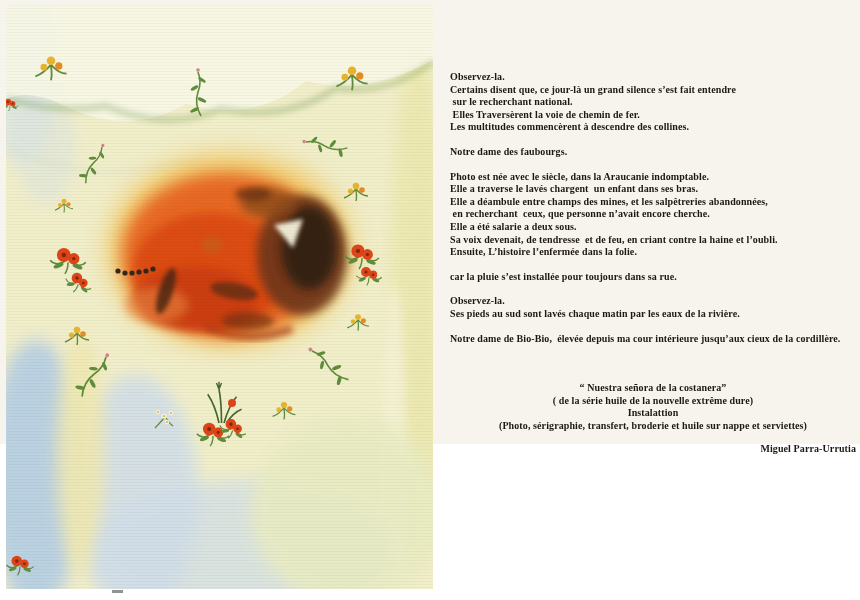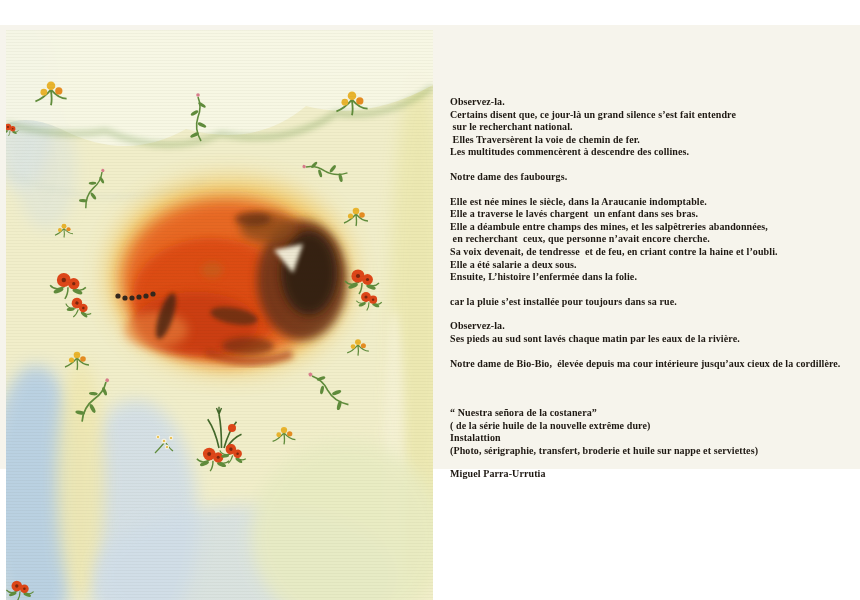--- a/index.html
+++ b/index.html
@@ -6,21 +6,20 @@
   body {
     width: 860px; height: 600px;
     font-family: "Liberation Serif", serif;
     background: #ffffff;
     overflow: hidden;
   }
   .page {
     position: relative;
     width: 860px; height: 444px;
     background: var(--page-bg, #f6f4ec);
-    margin-top: 25px;
   }
   
   .artwork {
     position: absolute;
     left: 6px; top: 5px;
     width: 427px; height: 584px;
     background: var(--cloth-cream, #f1eec9);
     overflow: hidden;
   }
   .artwork svg { position: absolute; left: 0; top: 0; }
@@ -44,22 +43,22 @@
     width: 406px;
     color: var(--text-color, #1e1812);
     font-weight: bold;
     font-size: 10px;
     line-height: 12.6px;
     letter-spacing: 0.1px;
   }
   .paragraph { margin: 0 0 12px 0; }
   .paragraph:last-child { margin-bottom: 0; }
   .line { white-space: pre-wrap; }
-  .caption { margin-top: 37px; }
-  .artist { margin-top: 11px; white-space: pre-wrap; }
+  .caption { margin-top: 37px; text-align: center; }
+  .artist { margin-top: 11px; white-space: pre-wrap; text-align: right; }
 
   
   .f-halo   { fill: var(--face-halo); }
   .f-base   { fill: var(--face-base); }
   .f-core   { fill: var(--face-core); }
   .f-deep   { fill: var(--face-deep); }
   .f-shadow { fill: var(--face-shadow); }
   .f-dark   { fill: var(--face-dark); }
   .f-hi     { fill: var(--highlight); }
   .fl-red   { fill: var(--flower-red); }
@@ -222,26 +221,26 @@
           <div class="line">Observez-la.</div>
           <div class="line">Certains disent que, ce jour-là un grand silence s’est fait entendre</div>
           <div class="line"> sur le recherchant national.</div>
           <div class="line"> Elles Traversèrent la voie de chemin de fer.</div>
           <div class="line">Les multitudes commencèrent à descendre des collines.</div>
         </div>
         <div class="paragraph">
           <div class="line">Notre dame des faubourgs.</div>
         </div>
         <div class="paragraph">
-          <div class="line">Elle est née mines le siècle, dans la Araucanie indomptable.</div>
+          <div class="line">Photo est née avec le siècle, dans la Araucanie indomptable.</div>
           <div class="line">Elle a traverse le lavés chargent  un enfant dans ses bras.</div>
           <div class="line">Elle a déambule entre champs des mines, et les salpêtreries abandonnées,</div>
           <div class="line"> en recherchant  ceux, que personne n’avait encore cherche.</div>
+          <div class="line">Elle a été salarie a deux sous.</div>
           <div class="line">Sa voix devenait, de tendresse  et de feu, en criant contre la haine et l’oubli.</div>
-          <div class="line">Elle a été salarie a deux sous.</div>
           <div class="line">Ensuite, L’histoire l’enfermée dans la folie.</div>
         </div>
         <div class="paragraph">
           <div class="line">car la pluie s’est installée pour toujours dans sa rue.</div>
         </div>
         <div class="paragraph">
           <div class="line">Observez-la.</div>
           <div class="line">Ses pieds au sud sont lavés chaque matin par les eaux de la rivière.</div>
         </div>
         <div class="paragraph">

